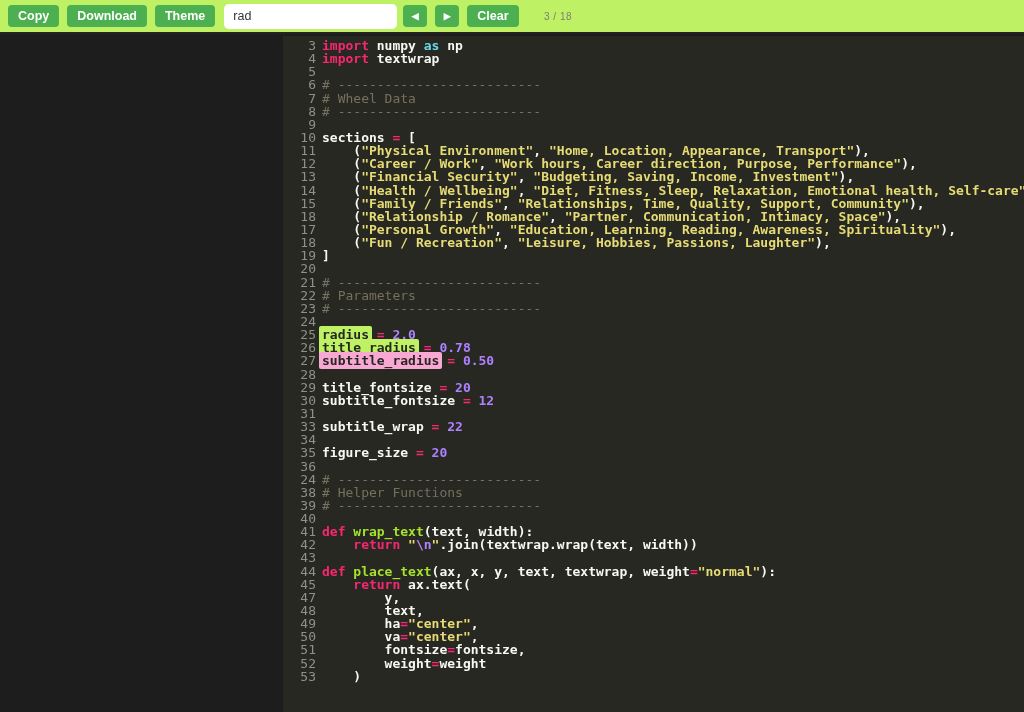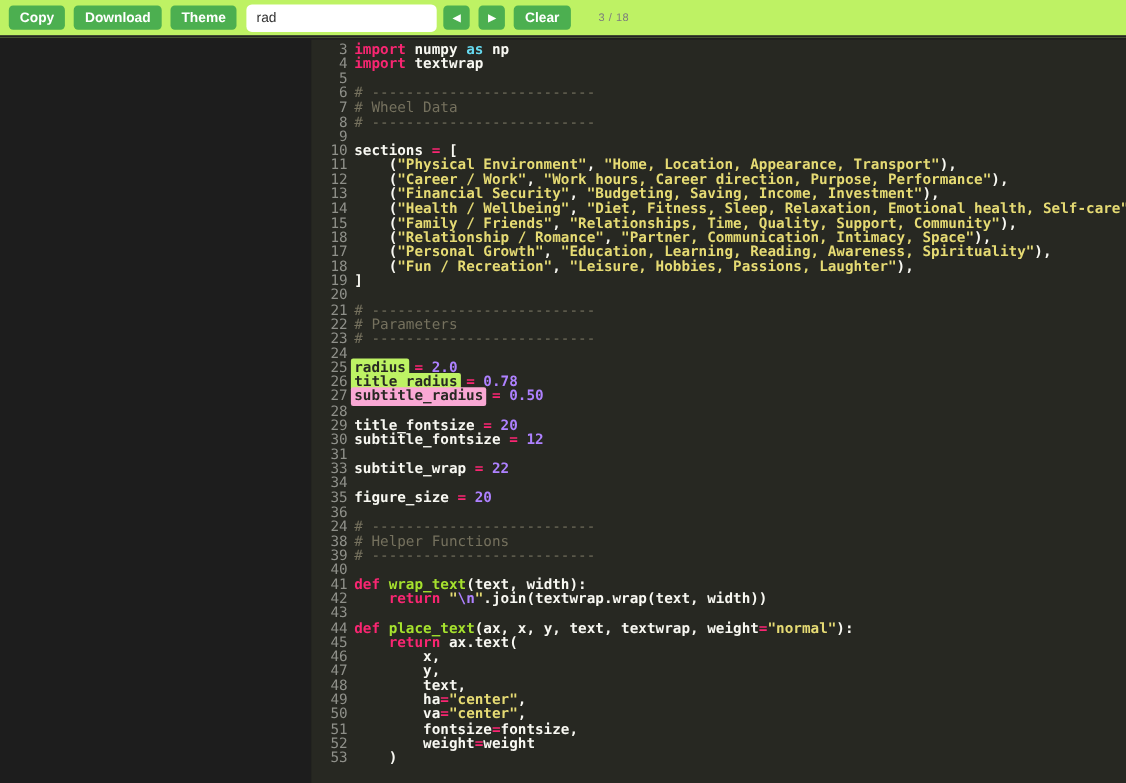--- a/index.html
+++ b/index.html
@@ -129,21 +129,20 @@
     <div class="line"><span class="ln">36</span></div>
     <div class="line"><span class="ln">24</span><span class="tk-c"># --------------------------</span></div>
     <div class="line"><span class="ln">38</span><span class="tk-c"># Helper Functions</span></div>
     <div class="line"><span class="ln">39</span><span class="tk-c"># --------------------------</span></div>
     <div class="line"><span class="ln">40</span></div>
     <div class="line"><span class="ln">41</span><span class="tk-k">def</span><span class="tk-p"> </span><span class="tk-f">wrap_text</span><span class="tk-p">(text, width):</span></div>
     <div class="line"><span class="ln">42</span><span class="tk-p">    </span><span class="tk-k">return</span><span class="tk-p"> </span><span class="tk-s">"</span><span class="tk-e">\n</span><span class="tk-s">"</span><span class="tk-p">.join(textwrap.wrap(text, width))</span></div>
     <div class="line"><span class="ln">43</span></div>
     <div class="line"><span class="ln">44</span><span class="tk-k">def</span><span class="tk-p"> </span><span class="tk-f">place_text</span><span class="tk-p">(ax, x, y, text, textwrap, weight</span><span class="tk-k">=</span><span class="tk-s">"normal"</span><span class="tk-p">):</span></div>
     <div class="line"><span class="ln">45</span><span class="tk-p">    </span><span class="tk-k">return</span><span class="tk-p"> ax.text(</span></div>
-    <div class="line"><span class="ln">46</span><span class="tk-p">        x,</span></div>
     <div class="line"><span class="ln">47</span><span class="tk-p">        y,</span></div>
     <div class="line"><span class="ln">48</span><span class="tk-p">        text,</span></div>
     <div class="line"><span class="ln">49</span><span class="tk-p">        ha</span><span class="tk-k">=</span><span class="tk-s">"center"</span><span class="tk-p">,</span></div>
     <div class="line"><span class="ln">50</span><span class="tk-p">        va</span><span class="tk-k">=</span><span class="tk-s">"center"</span><span class="tk-p">,</span></div>
     <div class="line"><span class="ln">51</span><span class="tk-p">        fontsize</span><span class="tk-k">=</span><span class="tk-p">fontsize,</span></div>
     <div class="line"><span class="ln">52</span><span class="tk-p">        weight</span><span class="tk-k">=</span><span class="tk-p">weight</span></div>
     <div class="line"><span class="ln">53</span><span class="tk-p">    )</span></div>
   </div>
 
 </body></html>

